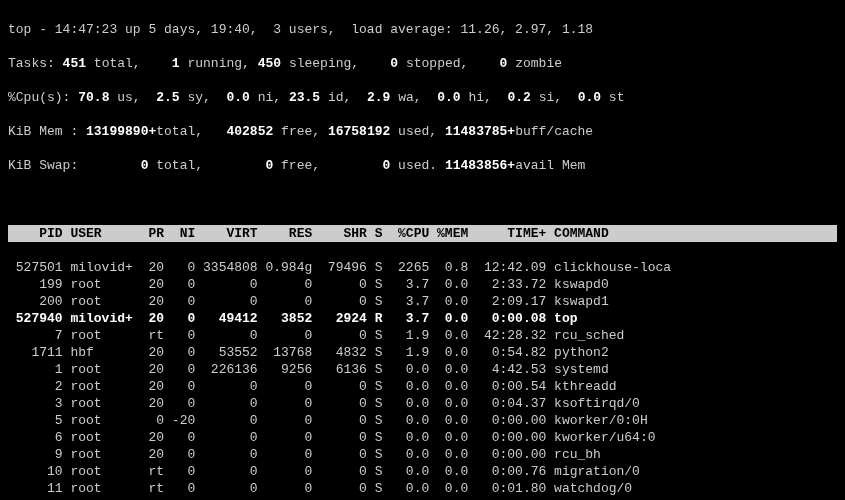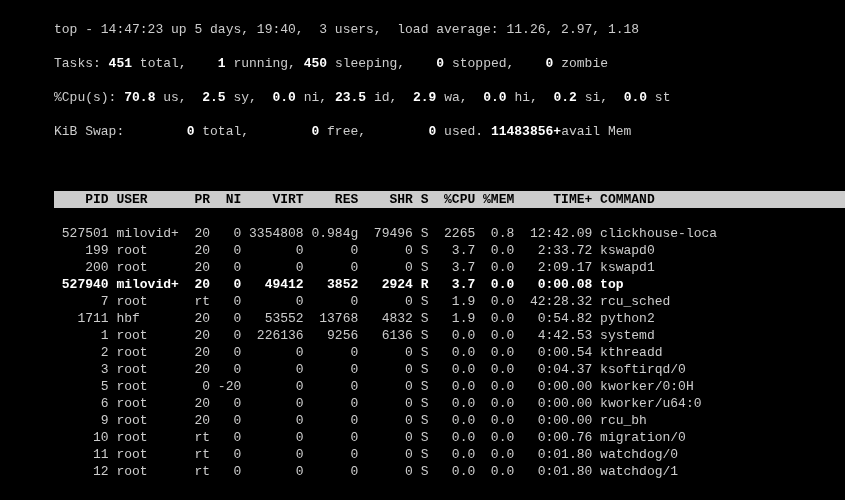--- a/index.html
+++ b/index.html
@@ -21,26 +21,27 @@
   }
   .b { font-weight: bold; color: #fff; }
   .hdr {
     background: #ccc;
     color: #000;
     font-weight: bold;
     display: inline-block;
     width: 100%;
     text-align: center;
   }
-  .row { display: block; margin-left: 46px; }
+  .row { display: block; }
 </style>
 </head>
 <body>
 
 <div class="terminal">
 <span class="row">top - 14:47:23 up 5 days, 19:40,  3 users,  load average: 11.26, 2.97, 1.18</span>
 <span class="row"><span>Tasks:</span><span class="b"> 451 </span><span>total,  </span><span class="b">  1 </span><span>running,</span><span class="b"> 450 </span><span>sleeping,  </span><span class="b">  0 </span><span>stopped,  </span><span class="b">  0 </span><span>zombie</span></span>
 <span class="row"><span>%Cpu(s):</span><span class="b"> 70.8 </span><span>us, </span><span class="b"> 2.5 </span><span>sy, </span><span class="b"> 0.0 </span><span>ni,</span><span class="b"> 23.5 </span><span>id, </span><span class="b"> 2.9 </span><span>wa, </span><span class="b"> 0.0 </span><span>hi, </span><span class="b"> 0.2 </span><span>si, </span><span class="b"> 0.0 </span><span>st</span></span>
+<span class="row"><span>KiB Mem :</span><span class="b"> 13199890+</span><span>total,  </span><span class="b"> 402852 </span><span>free,</span><span class="b"> 16758192 </span><span>used,</span><span class="b"> 11483785+</span><span>buff/cache</span></span>
 <span class="row"><span>KiB Swap:       </span><span class="b"> 0 </span><span>total,       </span><span class="b"> 0 </span><span>free,       </span><span class="b"> 0 </span><span>used.</span><span class="b"> 11483856+</span><span>avail Mem</span></span>
 <span class="row"> </span>
 <span class="row hdr">    PID USER      PR  NI    VIRT    RES    SHR S  %CPU %MEM     TIME+ COMMAND                                </span>
 <div id="process-rows"><span class="row"> 527501 milovid+  20   0 3354808 0.984g  79496 S  2265  0.8  12:42.09 clickhouse-loca</span><span class="row">    199 root      20   0       0      0      0 S   3.7  0.0   2:33.72 kswapd0</span><span class="row">    200 root      20   0       0      0      0 S   3.7  0.0   2:09.17 kswapd1</span><span class="row b"> 527940 milovid+  20   0   49412   3852   2924 R   3.7  0.0   0:00.08 top</span><span class="row">      7 root      rt   0       0      0      0 S   1.9  0.0  42:28.32 rcu_sched</span><span class="row">   1711 hbf       20   0   53552  13768   4832 S   1.9  0.0   0:54.82 python2</span><span class="row">      1 root      20   0  226136   9256   6136 S   0.0  0.0   4:42.53 systemd</span><span class="row">      2 root      20   0       0      0      0 S   0.0  0.0   0:00.54 kthreadd</span><span class="row">      3 root      20   0       0      0      0 S   0.0  0.0   0:04.37 ksoftirqd/0</span><span class="row">      5 root       0 -20       0      0      0 S   0.0  0.0   0:00.00 kworker/0:0H</span><span class="row">      6 root      20   0       0      0      0 S   0.0  0.0   0:00.00 kworker/u64:0</span><span class="row">      9 root      20   0       0      0      0 S   0.0  0.0   0:00.00 rcu_bh</span><span class="row">     10 root      rt   0       0      0      0 S   0.0  0.0   0:00.76 migration/0</span><span class="row">     11 root      rt   0       0      0      0 S   0.0  0.0   0:01.80 watchdog/0</span><span class="row">     12 root      rt   0       0      0      0 S   0.0  0.0   0:01.80 watchdog/1</span></div>
 </div>
 
 </body></html>

